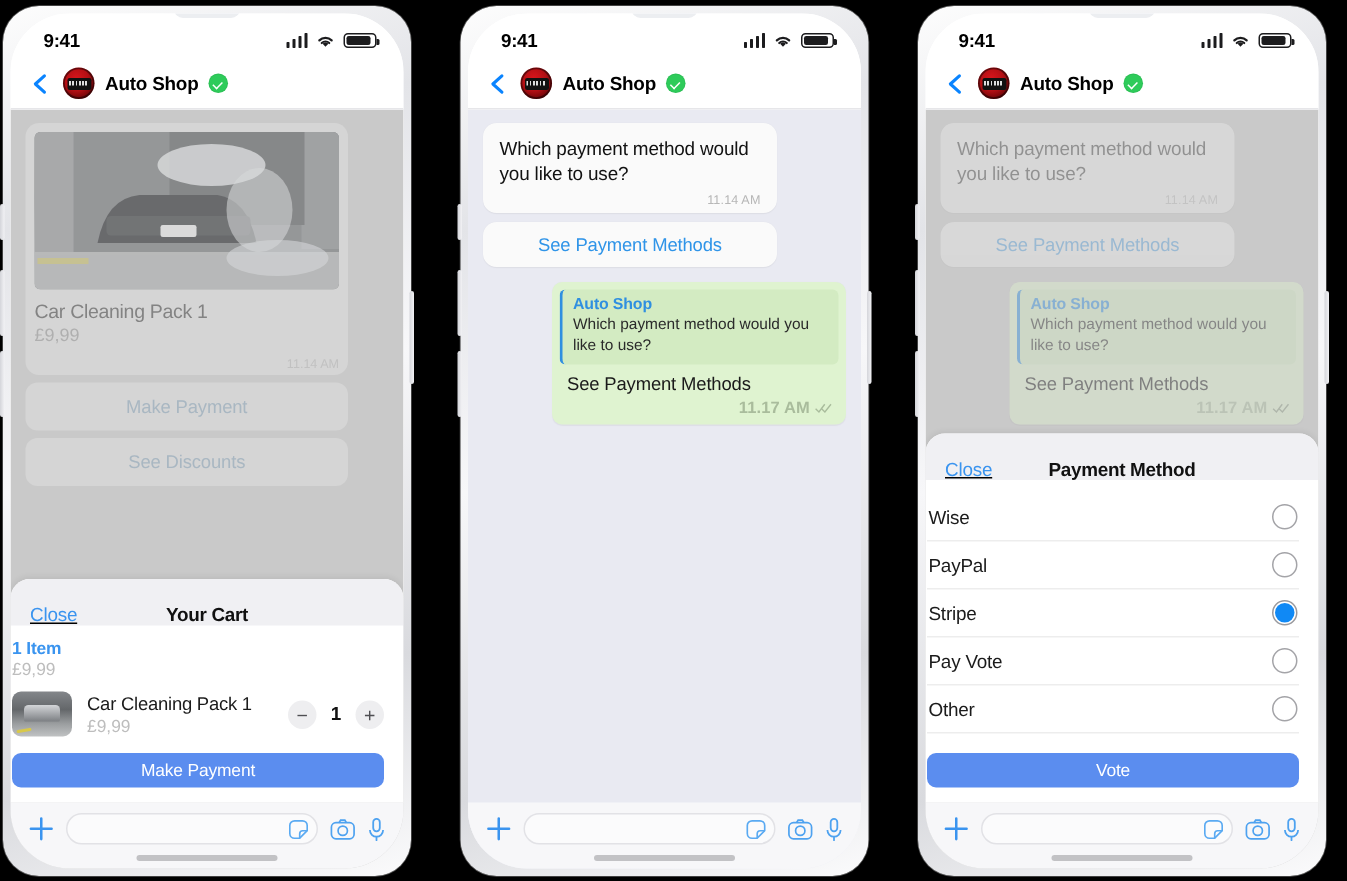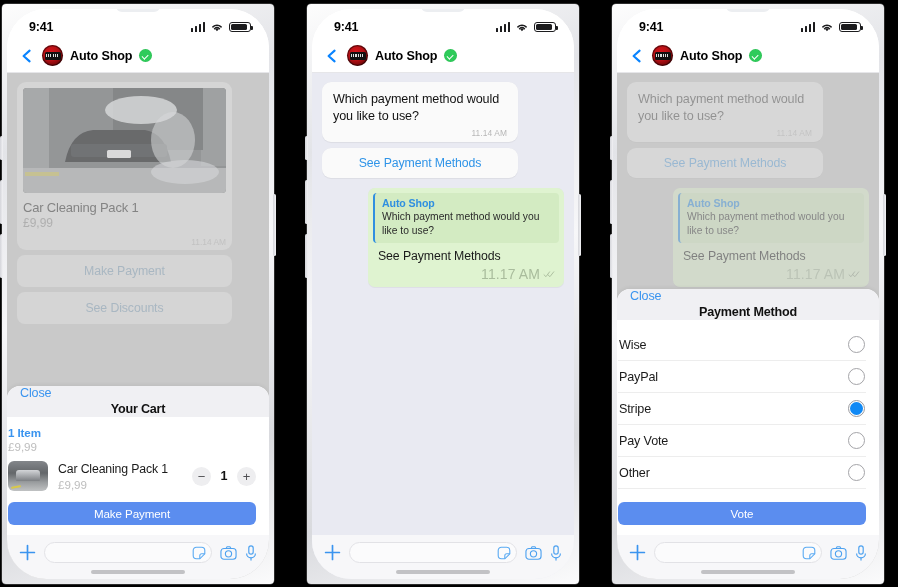--- a/index.html
+++ b/index.html
@@ -12,21 +12,21 @@
   .stage {
     position: relative;
     width: 898px; height: 587px;
     background: #000;
   }
 
   
   .phone {
     position: absolute;
     width: 272px; height: 580px;
-    border-radius: 4px;
+    border-radius: 24px;
     background: linear-gradient(160deg,#fdfdfd 0%,#e3e4e8 22%,#f7f7f9 48%,#d9dade 78%,#fbfbfc 100%);
     padding: 5px;
     box-shadow: 0 0 0 0.5px rgba(255,255,255,0.35);
   }
   .phone-inner {
     position: relative;
     width: 100%; height: 100%;
     border-radius: 39px;
     background: #ffffff;
     overflow: hidden;
@@ -160,21 +160,21 @@
     max-width: 196px; box-shadow: 0 0.5px 0.8px rgba(0,0,0,0.05);
   }
   .quote {
     background: #d3ebc2; border-left: 2.6px solid #2f8fe0;
     border-radius: 4px; padding: 4px 7px 5px 7px;
   }
   .quote-name { font-size: 10.6px; font-weight: bold; color: #2f8fe0; letter-spacing: -0.1px; }
   .quote-text { font-size: 10.3px; color: #2a2a2a; line-height: 1.35; margin-top: 1px; }
   .out-text { font-size: 12.3px; color: #1a1a1a; padding: 6px 5px 0 5px; letter-spacing: -0.1px; }
   .out-meta { display: flex; align-items: center; justify-content: flex-end; gap: 3px; padding: 3px 4px 1px 0; }
-  .out-meta .t { font-size: 14px; color: #a9bc9c; letter-spacing: 0.1px; }
+  .out-meta .t { font-size: 11px; color: #a9bc9c; letter-spacing: 0.1px; font-weight: bold; }
   .ticks { width: 12px; height: 8px; }
 
   
   .product-card {
     background: #dfdfdf; border-radius: 9px; padding: 6px 6px 3px 6px;
     width: 215px; opacity: .55;
   }
   .product-photo {
     width: 100%; height: 105px; border-radius: 4px; overflow: hidden;
     position: relative;
@@ -197,22 +197,23 @@
   .sheet {
     position: absolute; left: 0; right: 0; bottom: 44px;
     background: #ffffff;
     border-top-left-radius: 13px; border-top-right-radius: 13px;
     box-shadow: 0 -1px 4px rgba(0,0,0,0.07);
     z-index: 25;
   }
   .sheet-header {
     height: 31px; background: #f0f0f3;
     border-top-left-radius: 13px; border-top-right-radius: 13px;
-    display: flex; align-items: flex-start; position: relative;
+    display: flex; align-items: flex-end; position: relative;
     padding: 0 13px;
+    text-decoration: underline;
   }
   .sheet-close { font-size: 12.6px; color: #3a94ef; letter-spacing: -0.15px; }
   .sheet-title {
     position: absolute; left: 0; right: 0; text-align: center;
     font-size: 12.6px; font-weight: bold; color: #111; letter-spacing: -0.2px;
     pointer-events: none;
     margin-top: 16px;
   }
   .sheet-body { padding: 9px 13px 10px 1px; background: #fff; }
 

